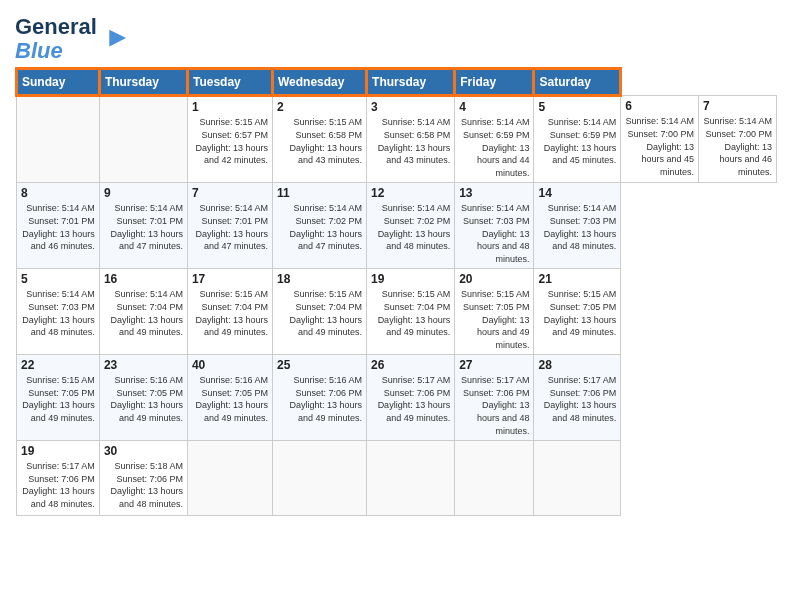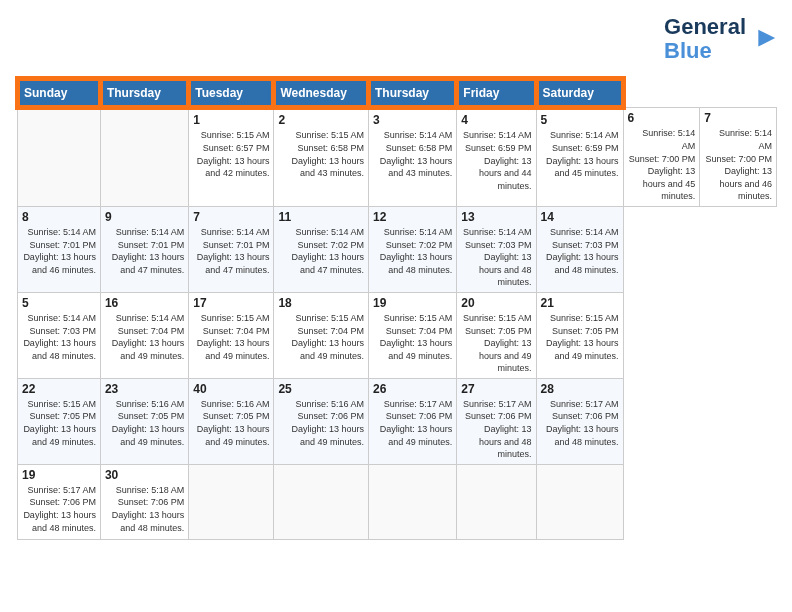--- a/index.html
+++ b/index.html
@@ -9,36 +9,37 @@
       width: 792px;
       height: 612px;
       overflow: hidden;
     }
     .container {
       width: 792px;
       padding: 15px 15px 10px 15px;
     }
     .header-area {
       display: flex;
-      justify-content: flex-end;
+      justify-content: flex-start;
       align-items: flex-start;
-      margin-bottom: 13px;
+      margin-bottom: 4px;
     }
     .logo {
       display: flex;
       align-items: center;
     }
     .logo-text {
       font-size: 22px;
       font-weight: bold;
       color: #1a3a5c;
       line-height: 1.1;
     }
     .logo-text span {
       color: #4a90d9;
+      font-style: italic;
     }
     .logo-icon {
       width: 28px;
       height: 28px;
       margin-left: 3px;
     }
     .title-area {
       text-align: right;
     }
     .month-title {
@@ -55,21 +56,21 @@
       border-collapse: collapse;
       font-size: 9.5px;
     }
     thead tr th {
       background-color: #2e6fad;
       color: white;
       padding: 5px 4px;
       text-align: left;
       font-size: 12px;
       font-weight: bold;
-      border: 5px solid #f97316;
+      border: 3px solid #f97316;
     }
     tbody tr td {
       border: 1px solid #ccc;
       padding: 3px 4px;
       vertical-align: top;
       width: 110px;
       height: 75px;
       background: #fff;
     }
     tbody tr:nth-child(even) td {

